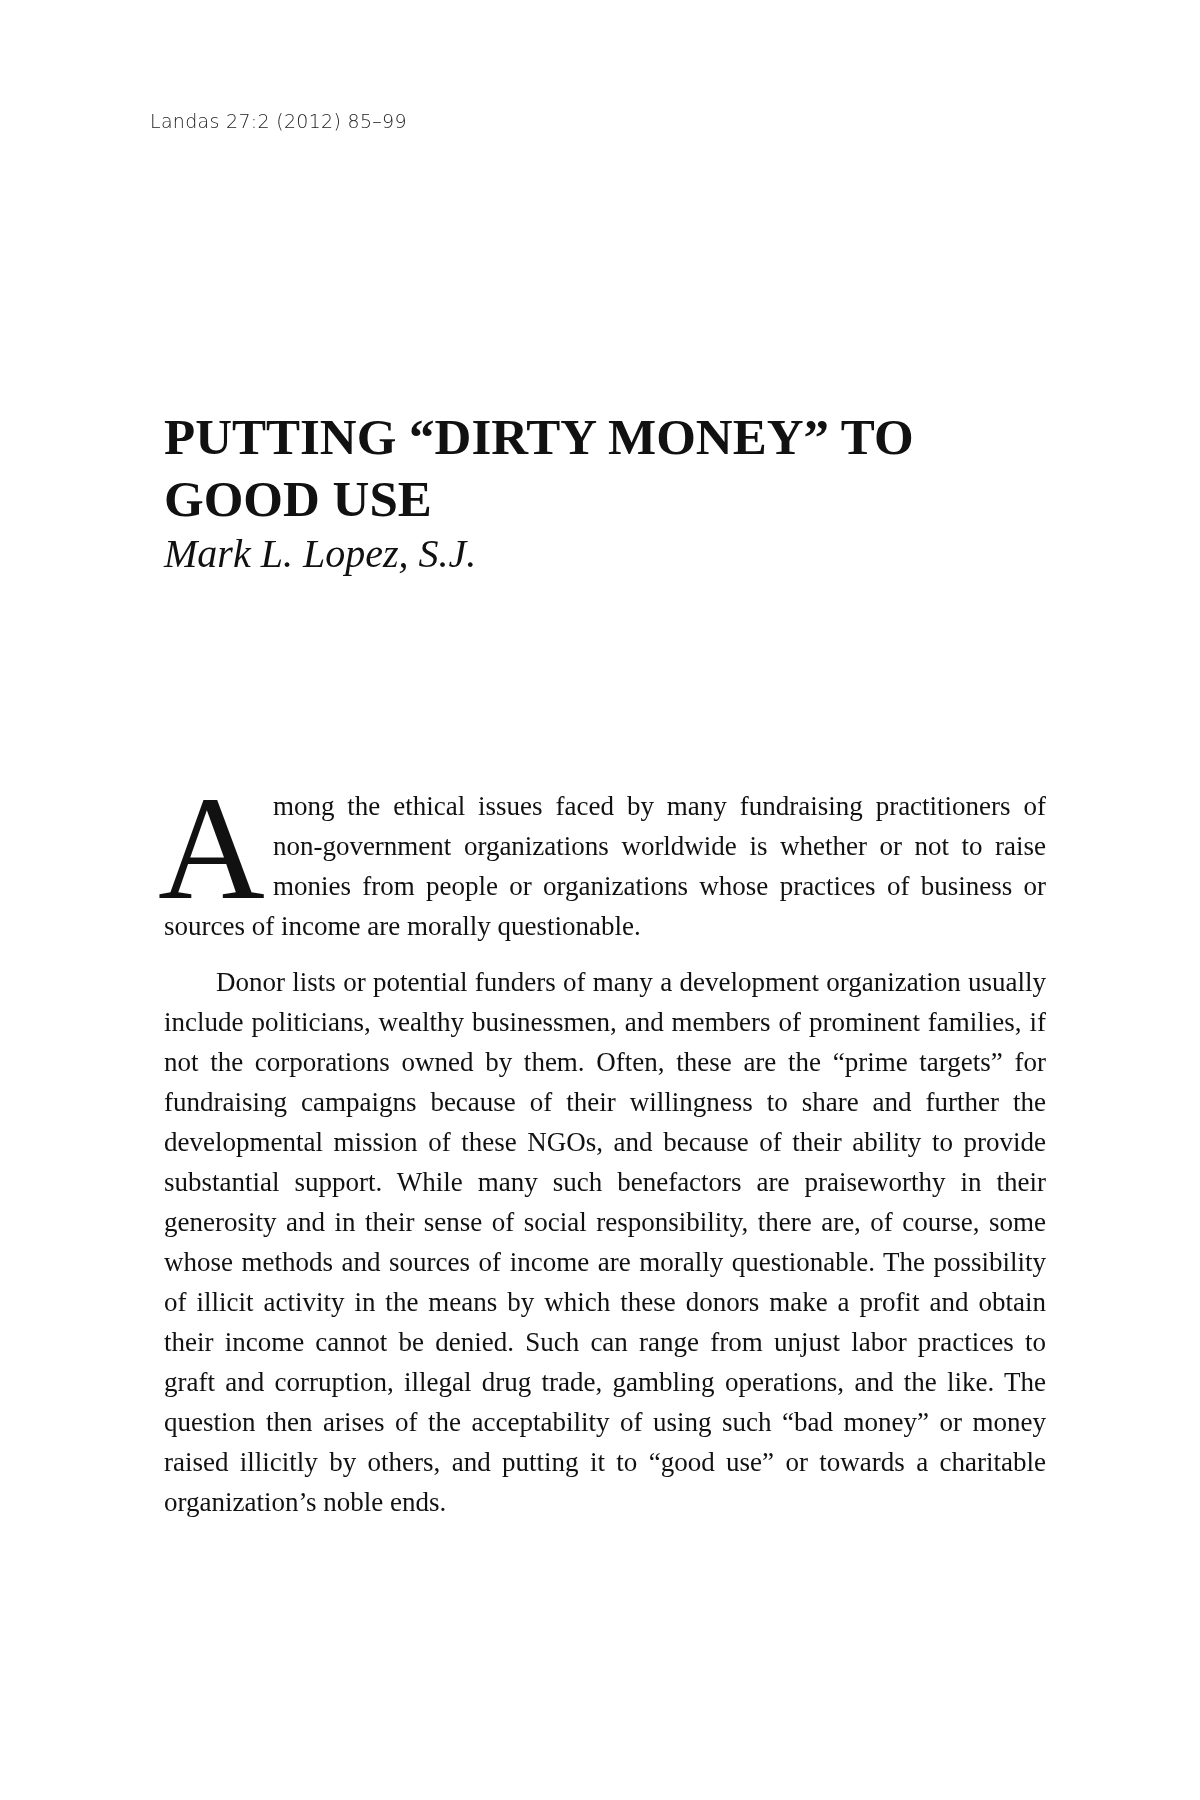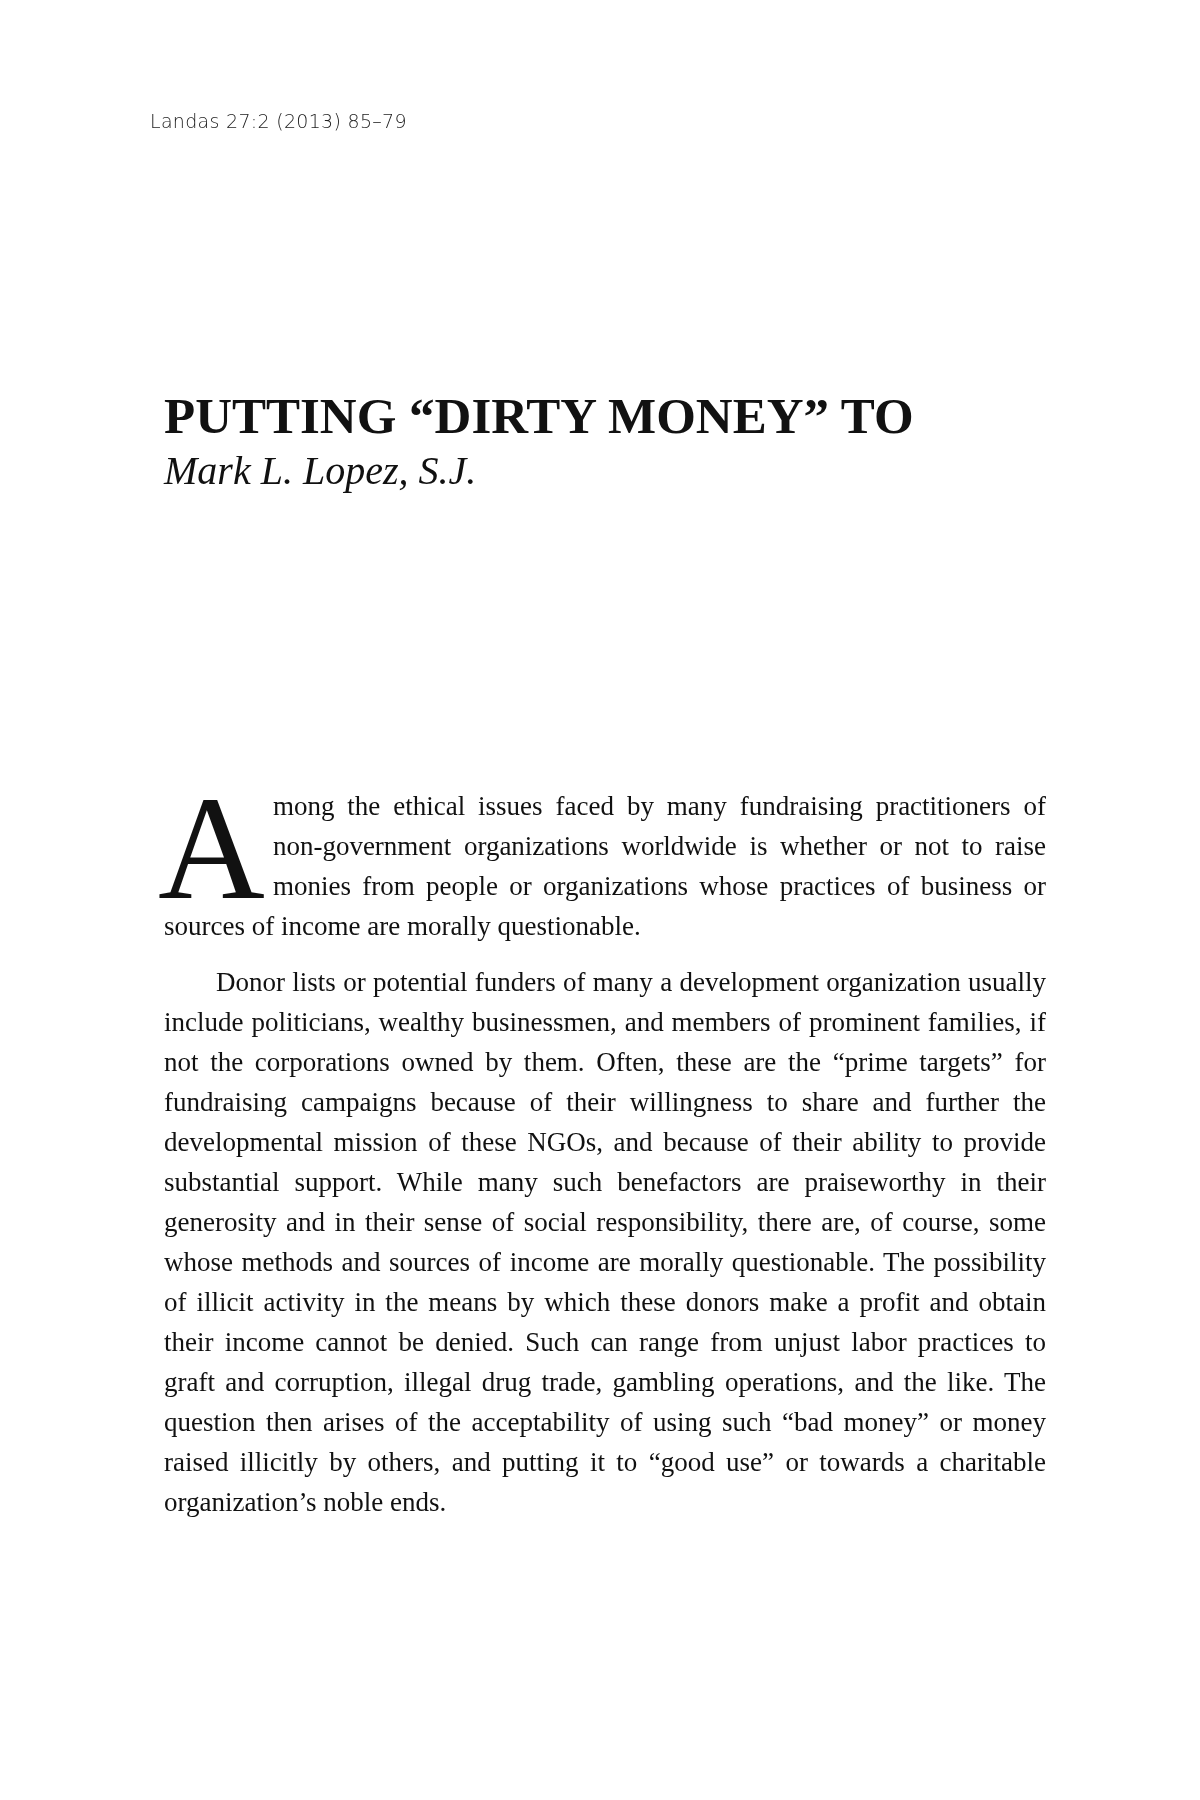--- a/index.html
+++ b/index.html
@@ -2,21 +2,21 @@
 <html><head>
 <meta charset="utf-8">
 <style>
   html, body { margin:0; padding:0; background:#ffffff; }
   body { width:1200px; height:1800px; position:relative; overflow:hidden; color:#111; }
   .running-head {
     position:absolute; left:150px; top:110px;
     font-family:"DejaVu Sans", sans-serif; font-size:19px; font-weight:300;
     letter-spacing:0.3px; color:#222;
   }
-  .title-block { position:absolute; left:164px; top:385px; width:900px; }
+  .title-block { position:absolute; left:164px; top:406px; width:900px; }
   .title {
     font-family:"Liberation Serif", serif; font-weight:bold;
     font-size:51px; line-height:62px; margin:0; color:#111;
   }
   .author {
     font-family:"Liberation Serif", serif; font-style:italic;
     font-size:40px; line-height:40px; margin:4px 0 0 0; color:#111;
   }
   .body-text {
     position:absolute; left:164px; top:786px; width:882px;
@@ -28,25 +28,26 @@
   .dropcap {
     float:left; font-family:"Liberation Serif", serif;
     font-size:148px; line-height:112px; height:112px;
     margin:6px 8px 0 -6px; padding:0; color:#111;
   }
   .para2 { margin-top:16px !important; text-indent:52px; }
 </style>
 </head>
 <body>
 
-<div class="running-head">Landas 27:2 (2013) 85–79</div>
+<div class="running-head">Landas 27:2 (2012) 85–99</div>
 
 <div class="title-block">
   <h1 class="title">
     <span>PUTTING “DIRTY MONEY” TO</span><br>
+    <span>GOOD USE</span>
   </h1>
   <div class="author">Mark L. Lopez, S.J.</div>
 </div>
 
 <div class="body-text">
   <p class="para1">
     <span class="dropcap">A</span><span>mong the ethical issues faced by many fundraising practitioners of non-government organizations worldwide is whether or not to raise monies from people or organizations whose practices of business or sources of income are morally questionable.</span>
   </p>
   <p class="para2">Donor lists or potential funders of many a development organization usually include politicians, wealthy businessmen, and members of prominent families, if not the corporations owned by them. Often, these are the “prime targets” for fundraising campaigns because of their willingness to share and further the developmental mission of these NGOs, and because of their ability to provide substantial support. While many such benefactors are praiseworthy in their generosity and in their sense of social responsibility, there are, of course, some whose methods and sources of income are morally questionable. The possibility of illicit activity in the means by which these donors make a profit and obtain their income cannot be denied. Such can range from unjust labor practices to graft and corruption, illegal drug trade, gambling operations, and the like. The question then arises of the acceptability of using such “bad money” or money raised illicitly by others, and putting it to “good use” or towards a charitable organization’s noble ends.</p>
 </div>

